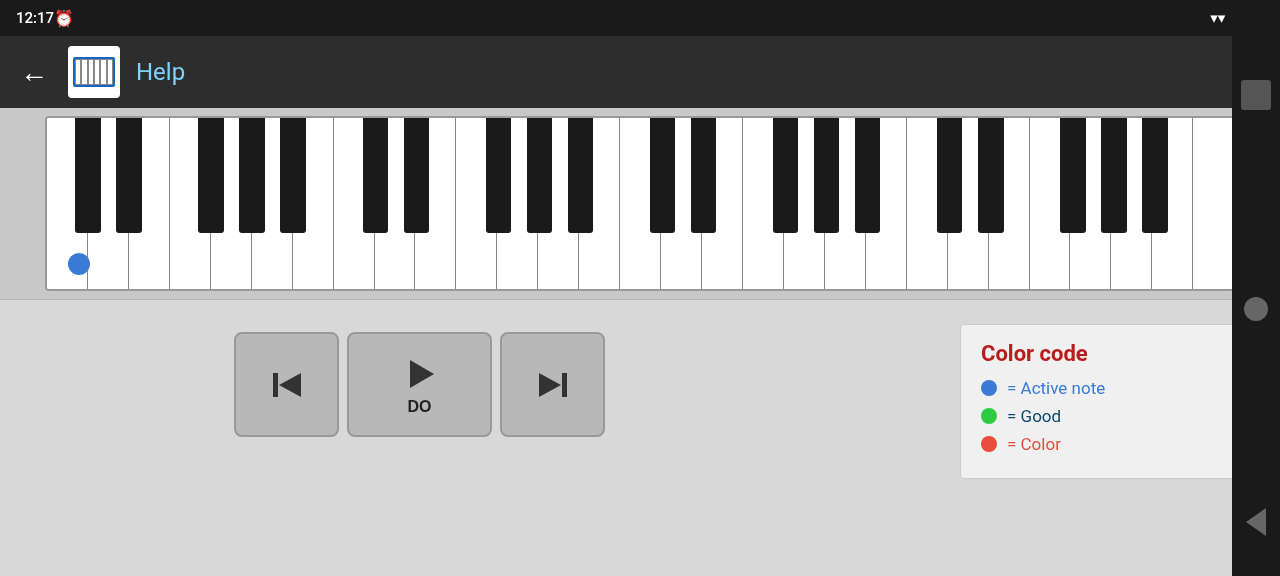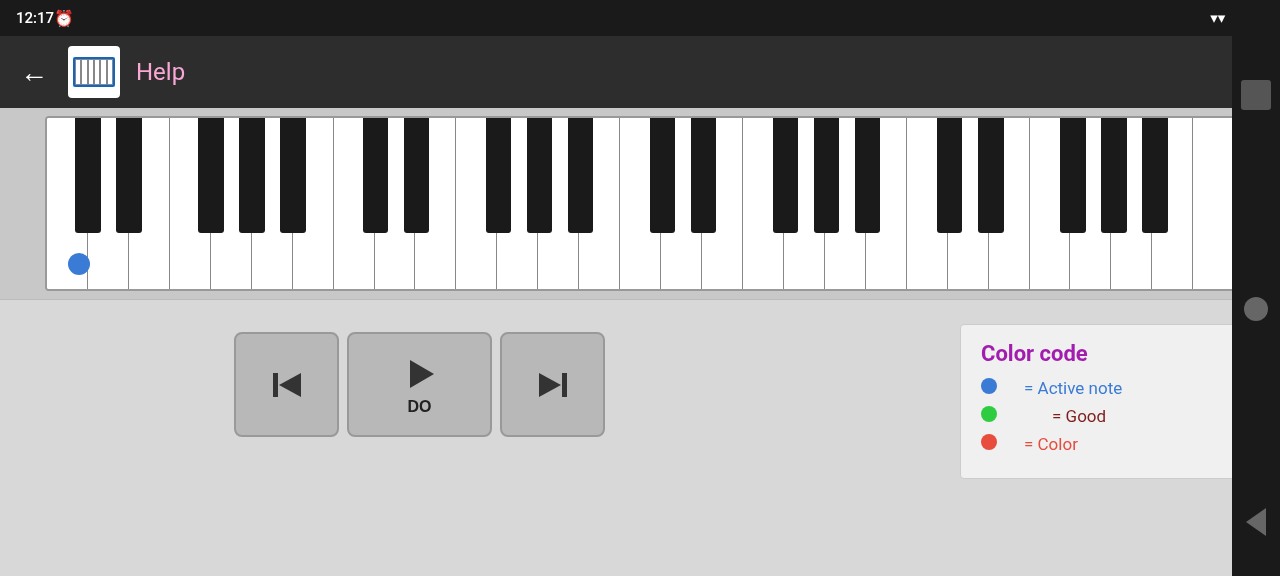--- a/index.html
+++ b/index.html
@@ -49,21 +49,21 @@
       width: 52px;
       height: 52px;
       background: white;
       border-radius: 4px;
       display: flex;
       align-items: center;
       justify-content: center;
       overflow: hidden;
     }
     .title {
-      color: #f9a8d4;
+      color: #7dd3fc;
       font-size: 24px;
       font-weight: 400;
       flex: 1;
     }
     .gear-btn {
       color: white;
       font-size: 28px;
       cursor: pointer;
     }
 
@@ -174,27 +174,27 @@
       background: #f0f0f0;
       border: 1px solid #ccc;
       border-radius: 4px;
       padding: 16px 20px;
       min-width: 300px;
       margin-left: auto;
     }
     .color-code-title {
       font-size: 22px;
       font-weight: bold;
-      color: #a21caf;
+      color: #b91c1c;
       margin-bottom: 12px;
     }
     .color-item {
       display: flex;
-      align-items: flex-start;
-      gap: 27px;
+      align-items: center;
+      gap: 10px;
       margin-bottom: 8px;
       font-size: 17px;
     }
     .color-dot {
       width: 16px;
       height: 16px;
       border-radius: 50%;
       flex-shrink: 0;
     }
     .color-text { }
@@ -371,21 +371,21 @@
 
     <div class="color-code">
       <div class="color-code-title">Color code</div>
       <div id="color-items-container">
           <div class="color-item">
             <div class="color-dot" style="background: rgb(58, 123, 213);"></div>
             <span class="color-text" style="color: rgb(58, 123, 213);">= Active note</span>
           </div>
           <div class="color-item">
             <div class="color-dot" style="background: rgb(46, 204, 64);"></div>
-            <span class="color-text" style="color: #7f1d1d; margin-left: 28px;">= Good</span>
+            <span class="color-text" style="color: #0c4a6e;">= Good</span>
           </div>
           <div class="color-item">
             <div class="color-dot" style="background: rgb(231, 76, 60);"></div>
             <span class="color-text" style="color: rgb(231, 76, 60);">= Color</span>
           </div>
         </div>
     </div>
 
   </div>
 </div>

